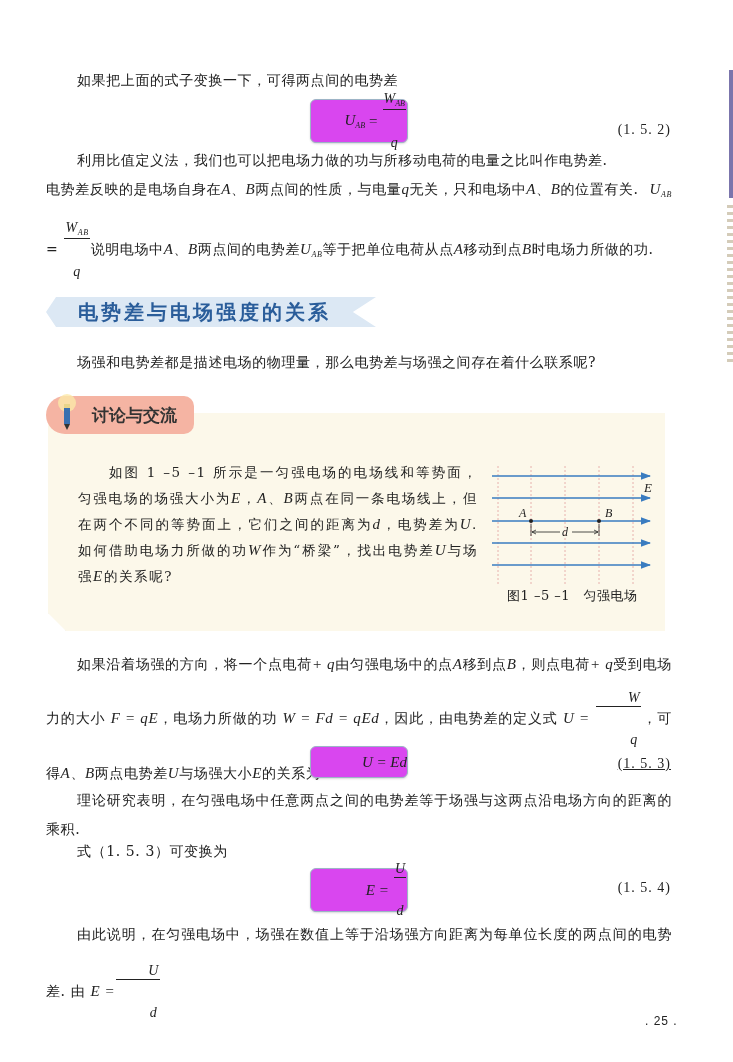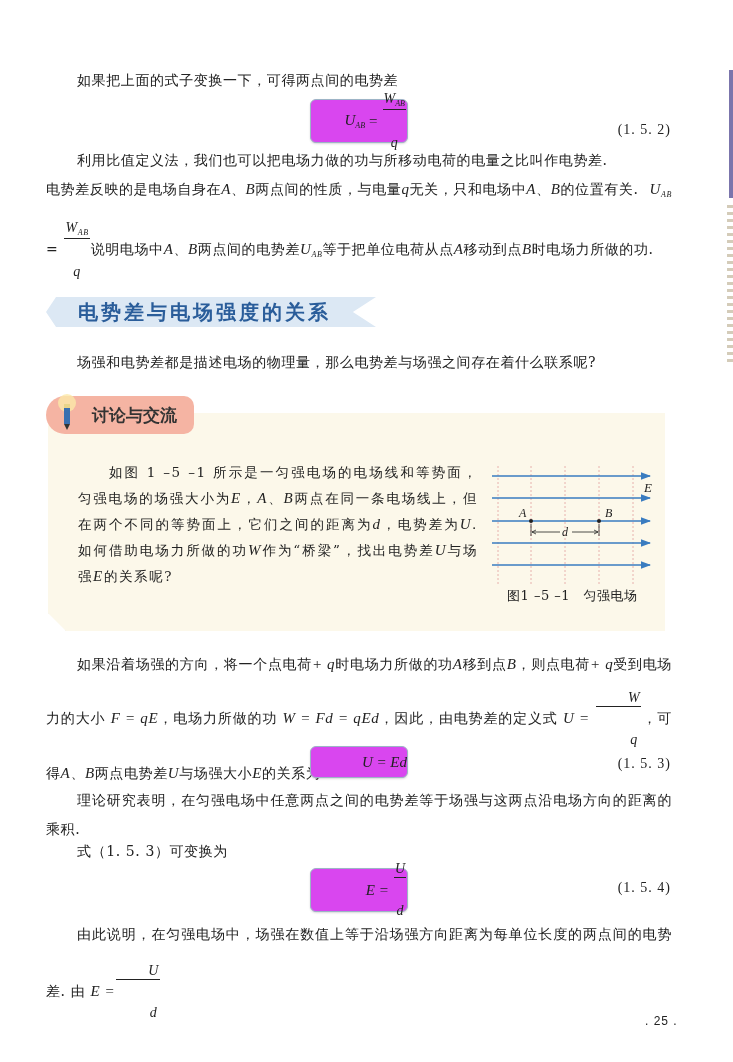--- a/index.html
+++ b/index.html
@@ -157,27 +157,27 @@
     <polyline points="48,64 44,66 48,68" fill="none"></polyline>
     <polyline points="106,64 110,66 106,68" fill="none"></polyline>
   </g>
   <text x="156" y="26" font-family="Liberation Serif, serif" font-style="italic" font-size="13" fill="#222">E</text>
   <text x="31" y="51" font-family="Liberation Serif, serif" font-style="italic" font-size="12" fill="#222">A</text>
   <text x="117" y="51" font-family="Liberation Serif, serif" font-style="italic" font-size="12" fill="#222">B</text>
   <text x="74" y="70" font-family="Liberation Serif, serif" font-style="italic" font-size="12" fill="#222">d</text>
 </svg>
 <div class="fig-caption">图1 –5 –1　匀强电场</div>
 
-<div class="para indent" style="top:650px; line-height:29px;"><span>如果沿着场强的方向，将一个点电荷</span><i class="v">+ q</i><span>时电场力所做的功</span><i class="v">A</i><span>移到点</span><i class="v">B</i><span>，则点电荷</span><i class="v">+ q</i><span>受到电场力的大小</span> <i class="v">F = qE</i><span>，电场力所做的功</span> <i class="v">W = Fd = qEd</i><span>，因此，由电势差的定义式</span> <i class="v">U =</i> <span class="frac">
+<div class="para indent" style="top:650px; line-height:29px;"><span>如果沿着场强的方向，将一个点电荷</span><i class="v">+ q</i><span>由匀强电场中的点</span><i class="v">A</i><span>移到点</span><i class="v">B</i><span>，则点电荷</span><i class="v">+ q</i><span>受到电场力的大小</span> <i class="v">F = qE</i><span>，电场力所做的功</span> <i class="v">W = Fd = qEd</i><span>，因此，由电势差的定义式</span> <i class="v">U =</i> <span class="frac">
       <span class="num">W</span>
       <span class="den">q</span>
     </span><span>，可得</span><i class="v">A</i><span>、</span><i class="v">B</i><span>两点电势差</span><i class="v">U</i><span>与场强大小</span><i class="v">E</i><span>的关系为</span></div>
 
 <div class="formula-box" style="top:746px; height:30px;">U = Ed</div>
-<span class="eqnum" style="top:756px;">(1. 5. 3)</span>
+<span class="eqnum" style="top:756px;text-decoration:underline;">(1. 5. 3)</span>
 
 <p class="para indent" style="top:786px;">理论研究表明，在匀强电场中任意两点之间的电势差等于场强与这两点沿电场方向的距离的乘积.</p>
 
 <p class="para indent" style="top:837px;">式（1. 5. 3）可变换为</p>
 
 <div class="formula-box" style="top:868px; height:42px;">
   <span style="margin-right:4px;">E =</span>
   <span class="frac">
       <span class="num">U</span>
       <span class="den">d</span>

